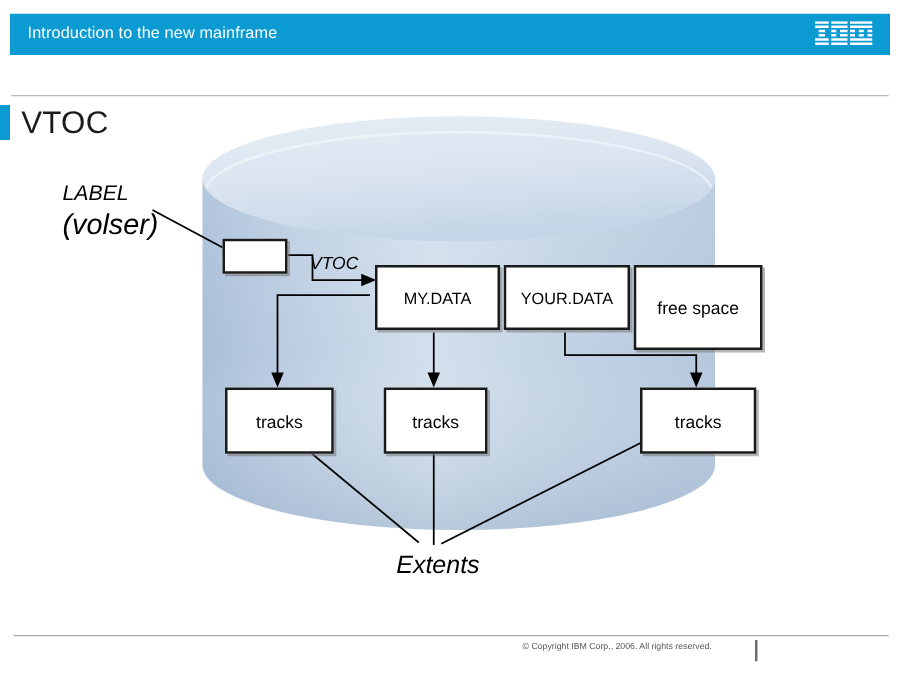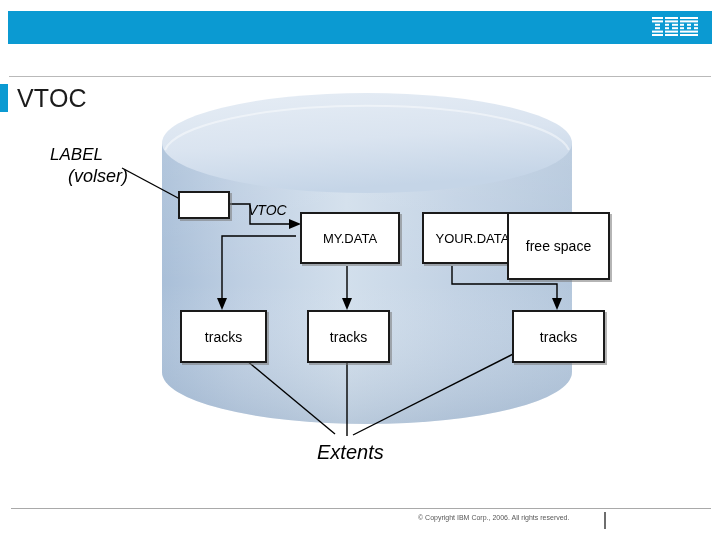--- a/index.html
+++ b/index.html
@@ -88,36 +88,36 @@
     align-items: center;
     justify-content: center;
     color: #000000;
     font-size: 13px;
     white-space: nowrap;
   }
 
   #box-label-target { left: 178px; top: 191px; width: 52px; height: 28px; }
 
   #box-mydata    { left: 300px; top: 212px; width: 100px; height: 52px; font-size: 13px; }
-  #box-yourdata  { left: 403px; top: 212px; width: 101px; height: 52px; font-size: 13px; margin-left: 19px; }
+  #box-yourdata  { left: 403px; top: 212px; width: 101px; height: 52px; font-size: 13px; }
   #box-freespace { left: 507px; top: 212px; width: 103px; height: 68px; font-size: 14px; }
 
   #box-tracks-1 { left: 180px; top: 310px; width: 87px; height: 53px; font-size: 14px; }
   #box-tracks-2 { left: 307px; top: 310px; width: 83px; height: 53px; font-size: 14px; }
   #box-tracks-3 { left: 512px; top: 310px; width: 93px; height: 53px; font-size: 14px; }
 
   
   .dlabel {
     position: absolute;
     color: #000000;
     white-space: nowrap;
     font-style: italic;
   }
   #label-label   { left: 50px; top: 145px; font-size: 17px; }
-  #label-volser  { left: 68px; top: 166px; font-size: 18px; }
+  #label-volser  { left: 50px; top: 166px; font-size: 23px; }
   #label-vtoc    { left: 248px; top: 202px; font-size: 14px; }
   #label-extents { left: 317px; top: 441px; font-size: 20px; }
 
   
   #footer-rule {
     position: absolute;
     left: 11px;
     top: 508px;
     width: 700px;
     height: 1px;
@@ -137,20 +137,21 @@
     top: 512px;
     width: 2px;
     height: 17px;
     background: #6e6e6e;
   }
 </style>
 </head>
 <body>
 
 <div id="header-bar">
+  <div id="header-title">Introduction to the new mainframe</div>
   <div id="ibm-logo">
     <svg width="46" height="19" viewBox="0 0 46 19" aria-hidden="true">
       <g fill="#ffffff">
 
         <rect x="0" y="0" width="11" height="2"></rect>
         <rect x="0" y="3.4" width="11" height="2"></rect>
         <rect x="3" y="6.8" width="5" height="2"></rect>
         <rect x="3" y="10.2" width="5" height="2"></rect>
         <rect x="0" y="13.6" width="11" height="2"></rect>
         <rect x="0" y="17" width="11" height="2"></rect>

